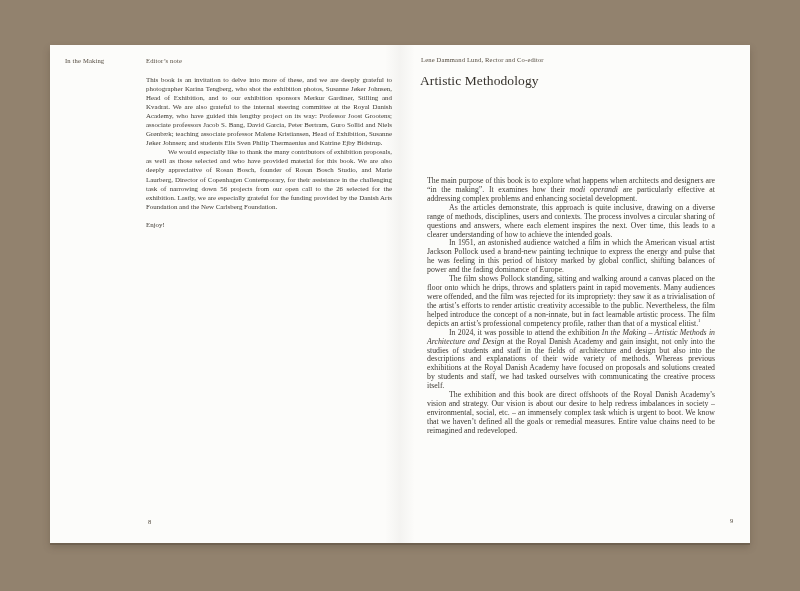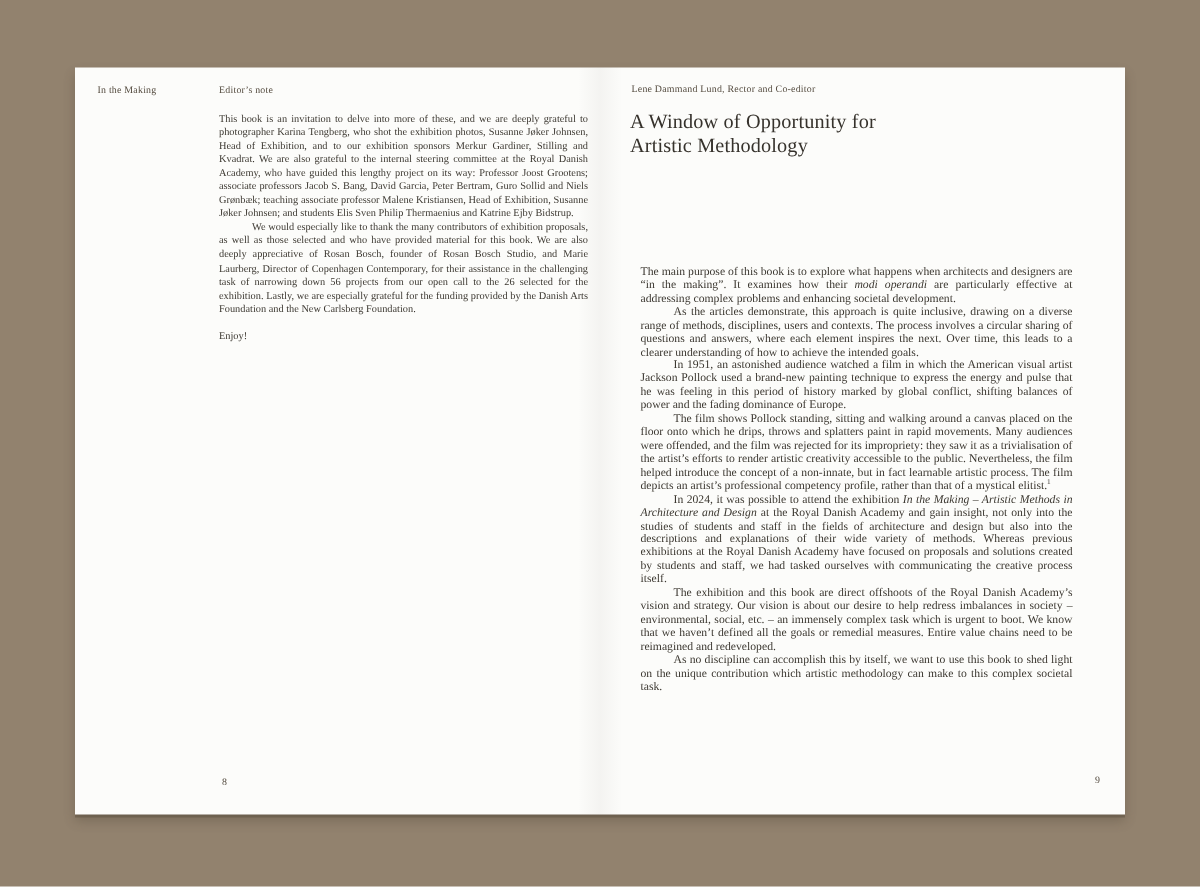--- a/index.html
+++ b/index.html
@@ -84,30 +84,28 @@
         <div class="lp-closing">Enjoy!</div>
       </div>
 
       <div class="folio lp-folio">8</div>
     </div>
 
     <div class="page right">
       <div class="runhead rp-author">Lene Dammand Lund, Rector and Co-editor</div>
 
       <h1 class="rp-title">
-        <div>A Window of Opportunity for</div>
         <div>Artistic Methodology</div>
       </h1>
 
       <div class="rp-body">
           <p class="para"><span>The main purpose of this book is to explore what happens when architects and designers are “in the making”. It examines how their </span><em>modi operandi</em><span> are particularly effective at addressing complex problems and enhancing societal development.</span></p>
           <p class="para indent"><span>As the articles demonstrate, this approach is quite inclusive, drawing on a diverse range of methods, disciplines, users and contexts. The process involves a circular sharing of questions and answers, where each element inspires the next. Over time, this leads to a clearer understanding of how to achieve the intended goals.</span></p>
           <p class="para indent"><span>In 1951, an astonished audience watched a film in which the American visual artist Jackson Pollock used a brand-new painting technique to express the energy and pulse that he was feeling in this period of history marked by global conflict, shifting balances of power and the fading dominance of Europe.</span></p>
           <p class="para indent"><span>The film shows Pollock standing, sitting and walking around a canvas placed on the floor onto which he drips, throws and splatters paint in rapid movements. Many audiences were offended, and the film was rejected for its impropriety: they saw it as a trivialisation of the artist’s efforts to render artistic creativity accessible to the public. Nevertheless, the film helped introduce the concept of a non-innate, but in fact learnable artistic process. The film depicts an artist’s professional competency profile, rather than that of a mystical elitist.</span><sup>1</sup></p>
           <p class="para indent"><span>In 2024, it was possible to attend the exhibition </span><em>In the Making – Artistic Methods in Architecture and Design</em><span> at the Royal Danish Academy and gain insight, not only into the studies of students and staff in the fields of architecture and design but also into the descriptions and explanations of their wide variety of methods. Whereas previous exhibitions at the Royal Danish Academy have focused on proposals and solutions created by students and staff, we had tasked ourselves with communicating the creative process itself.</span></p>
           <p class="para indent"><span>The exhibition and this book are direct offshoots of the Royal Danish Academy’s vision and strategy. Our vision is about our desire to help redress imbalances in society – environmental, social, etc. – an immensely complex task which is urgent to boot. We know that we haven’t defined all the goals or remedial measures. Entire value chains need to be reimagined and redeveloped.</span></p>
-          <p class="para indent"><span>As no discipline can accomplish this by itself, we want to use this book to shed light on the unique contribution which artistic methodology can make to this complex societal task.</span></p>
         </div>
 
       <div class="folio rp-folio">9</div>
     </div>
   </div>
 </div>
 
 </body></html>

